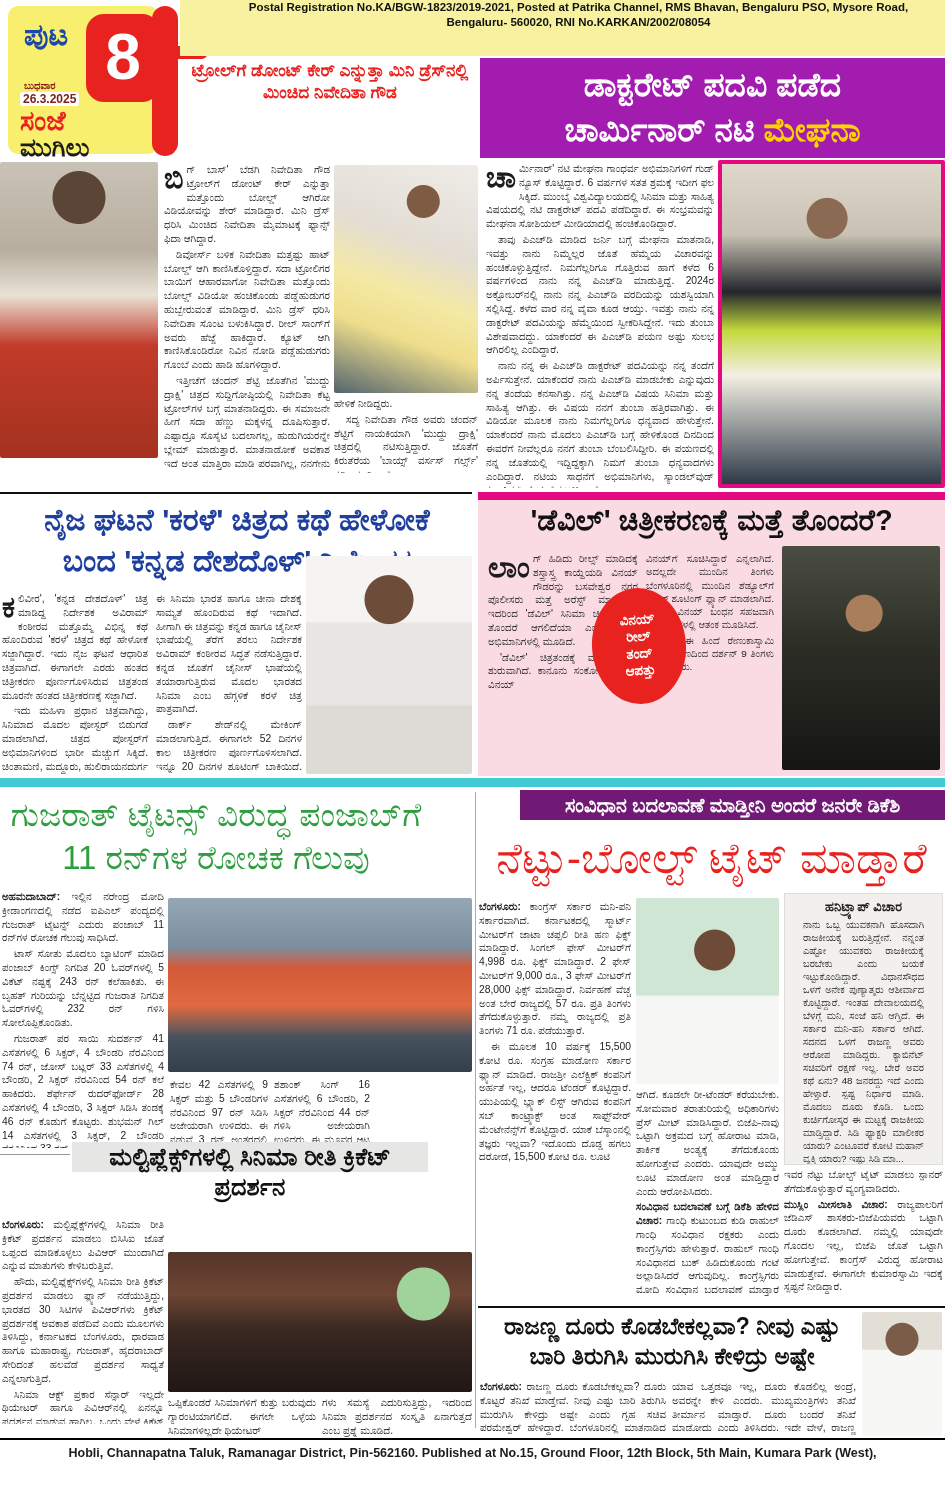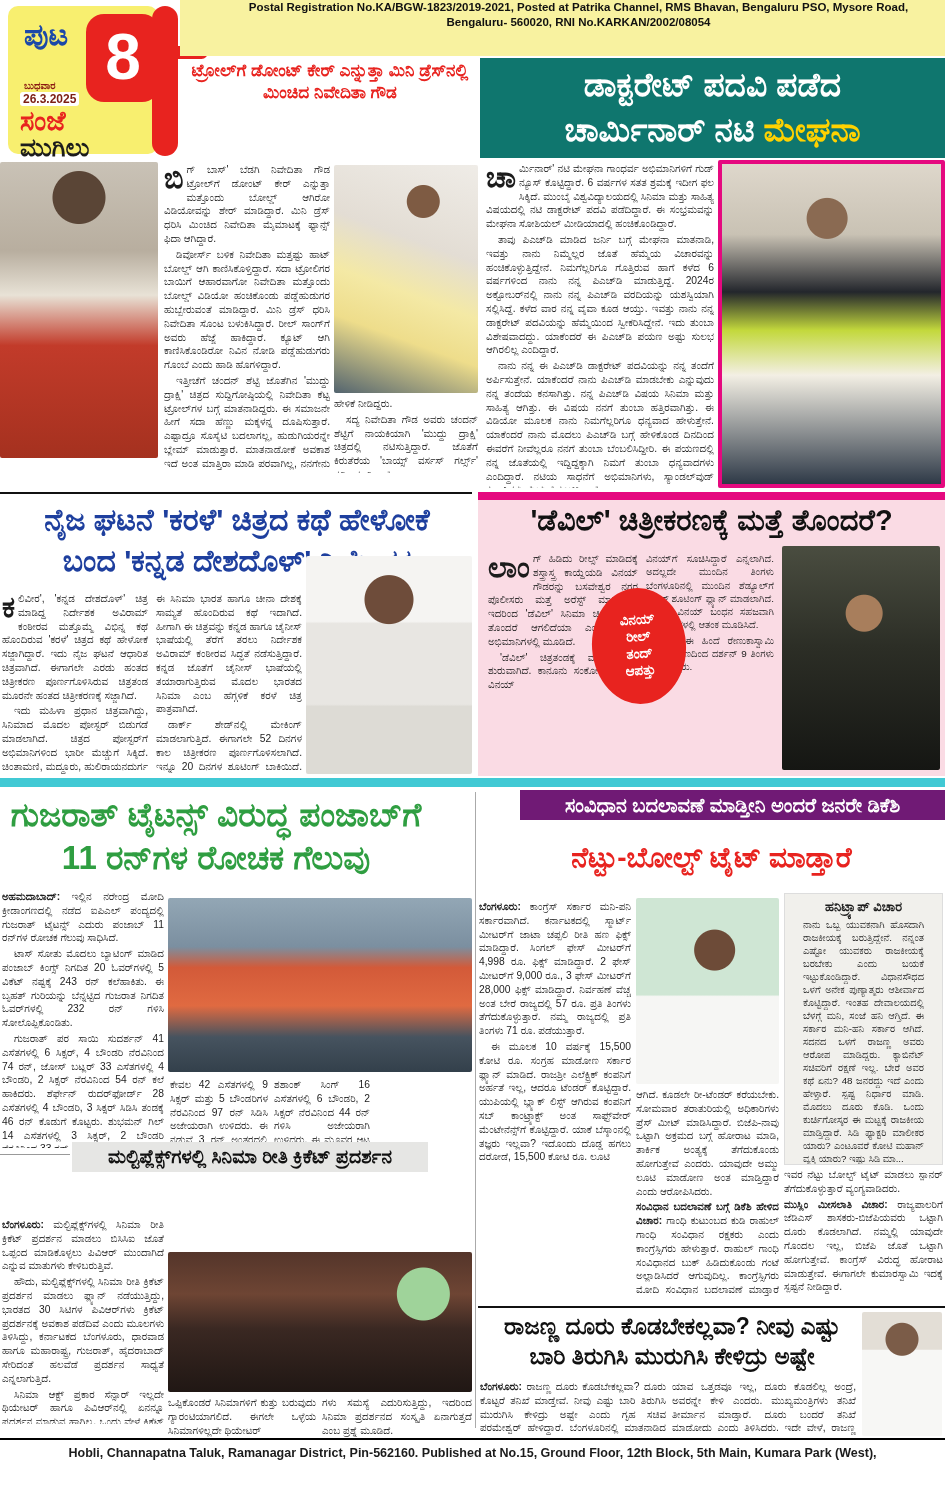--- a/index.html
+++ b/index.html
@@ -21,21 +21,21 @@
   #date{left:12px;top:86px;font-size:12px;font-weight:bold;color:#7c1f14;background:#fff;
         padding:0 3px;border-radius:3px;}
   #sanje{left:12px;top:100px;font-size:27px;font-weight:bold;color:#e8231f;}
   #mugilu{left:12px;top:127px;font-size:25px;font-weight:bold;color:#1c1c1c;}
   #red-hook-v{left:152px;top:6px;width:26px;height:150px;background:#e8231f;border-radius:14px;}
   #red-hook-h{left:170px;top:46px;width:38px;height:13px;background:#e8231f;border-radius:0 10px 10px 0;}
   #postal{left:180px;top:0;width:765px;height:56px;background:#f8f2a0;padding:0 14px 0 46px;
           font-size:11.5px;font-weight:bold;line-height:1.3;color:#111;text-align:center;}
   #niv-headline{left:186px;top:60px;width:288px;height:98px;color:#e8231f;font-size:17px;
           font-weight:bold;text-align:center;line-height:1.27;}
-  #meghana-panel{left:480px;top:58px;width:465px;height:100px;background:#0f766e;color:#fff;
+  #meghana-panel{left:480px;top:58px;width:465px;height:100px;background:#a21caf;color:#fff;
           display:flex;flex-direction:column;align-items:center;justify-content:center;
           font-size:33px;font-weight:bold;line-height:1.35;}
   #meghana-panel .hl{color:#ffd200;}
   
   .ph-niv1{left:0;top:162px;width:158px;height:296px;background:
      radial-gradient(circle at 50% 12%,#5a4536 0 26px,transparent 27px),
      linear-gradient(180deg,#c9c2b6 0%,#b8ae9f 30%,#e8e2d6 45%,#c23b2a 62%,#a5311f 100%);}
   #niv-body{left:164px;top:163px;width:166px;height:308px;}
   .ph-niv2{left:334px;top:165px;width:144px;height:228px;background:
      radial-gradient(circle at 62% 16%,#7e5b43 0 16px,transparent 17px),
@@ -64,45 +64,45 @@
   #devil-badge{left:592px;top:588px;width:94px;height:116px;background:#e8231f;border-radius:50%;
           color:#fff;font-weight:bold;font-size:13.5px;display:flex;flex-direction:column;
           align-items:center;justify-content:center;line-height:1.25;z-index:5;transform:rotate(-4deg);}
   .ph-devil{left:782px;top:546px;width:158px;height:224px;background:
      radial-gradient(circle at 52% 30%,#a87e5c 0 18px,transparent 19px),
      linear-gradient(180deg,#4a4d40,#2c2e26 45%,#151613);}
   
   #cyan-bar{left:0;top:778px;width:945px;height:9px;background:#41c9d4;}
   
   #cricket-headline{left:0;top:794px;width:432px;height:92px;color:#2f9e41;font-size:33px;
-          font-weight:bold;text-align:center;line-height:1.3;}
+          font-weight:normal;text-align:center;line-height:1.3;}
   #cricket-col{left:2px;top:890px;width:162px;height:258px;}
   .ph-cricket{left:168px;top:898px;width:304px;height:174px;background:
      linear-gradient(180deg,#93a7b5 0%,#7b8fa0 28%,#d35a39 40%,#e06a41 62%,#46535f 80%,#33404b 100%);}
   #cricket-sub1{left:170px;top:1078px;width:98px;height:72px;}
   #cricket-sub2{left:274px;top:1078px;width:96px;height:72px;}
   #cricket-sub3{left:374px;top:1078px;width:96px;height:72px;}
   
   #rule-pvr{left:0;top:1154px;width:70px;height:1px;background:#999;}
   #pvr-kicker{left:72px;top:1142px;width:356px;height:30px;background:#e6e6e4;color:#111;
-          font-size:19px;font-weight:bold;text-align:center;line-height:30px;}
+          font-size:24px;font-weight:bold;text-align:center;line-height:30px;}
   #pvr-headline{left:2px;top:1176px;width:470px;height:36px;color:#1e3f9e;font-size:27px;
           font-weight:bold;text-align:center;}
   #pvr-col{left:2px;top:1218px;width:162px;height:206px;}
   .ph-theater{left:168px;top:1252px;width:304px;height:140px;background:
      radial-gradient(circle at 84% 30%,#9fd39a 0 26px,transparent 27px),
      linear-gradient(180deg,#54352a 0%,#6e4534 30%,#3a2822 55%,#201714 100%);}
   #pvr-cap1{left:168px;top:1396px;width:148px;height:58px;}
   #pvr-cap2{left:322px;top:1396px;width:150px;height:58px;}
   
   #vr2{left:475px;top:792px;width:1px;height:636px;background:#aaa;}
   #dks-kicker{left:520px;top:790px;width:425px;height:30px;background:#701a75;color:#fff;
           font-size:19.5px;font-weight:bold;text-align:center;line-height:30px;}
-  #dks-headline{left:478px;top:822px;width:467px;height:72px;color:#e8231f;font-size:28px;
-          font-weight:bold;text-align:center;line-height:72px;}
+  #dks-headline{left:478px;top:822px;width:467px;height:72px;color:#e8231f;font-size:43px;
+          font-weight:normal;text-align:center;line-height:72px;}
   #dks-col1{left:479px;top:900px;width:152px;height:400px;}
   .ph-dks{left:636px;top:898px;width:143px;height:186px;background:
      radial-gradient(circle at 55% 28%,#6d4b38 0 20px,transparent 21px),
      linear-gradient(180deg,#cfe6d4 0 52%,#f6f6f4 53% 100%);}
   #dks-col2{left:636px;top:1088px;width:143px;height:212px;}
   #dks-box{left:784px;top:893px;width:159px;height:272px;background:#f1f0ec;border:1px solid #ddd;
           padding:5px 18px;overflow:hidden;}
   #dks-box .bh{font-size:13px;font-weight:bold;text-align:center;margin:0 0 3px;}
   #dks-box .bb{font-size:9.8px;line-height:1.33;text-align:justify;}
   #dks-tail{left:784px;top:1168px;width:159px;height:136px;}

